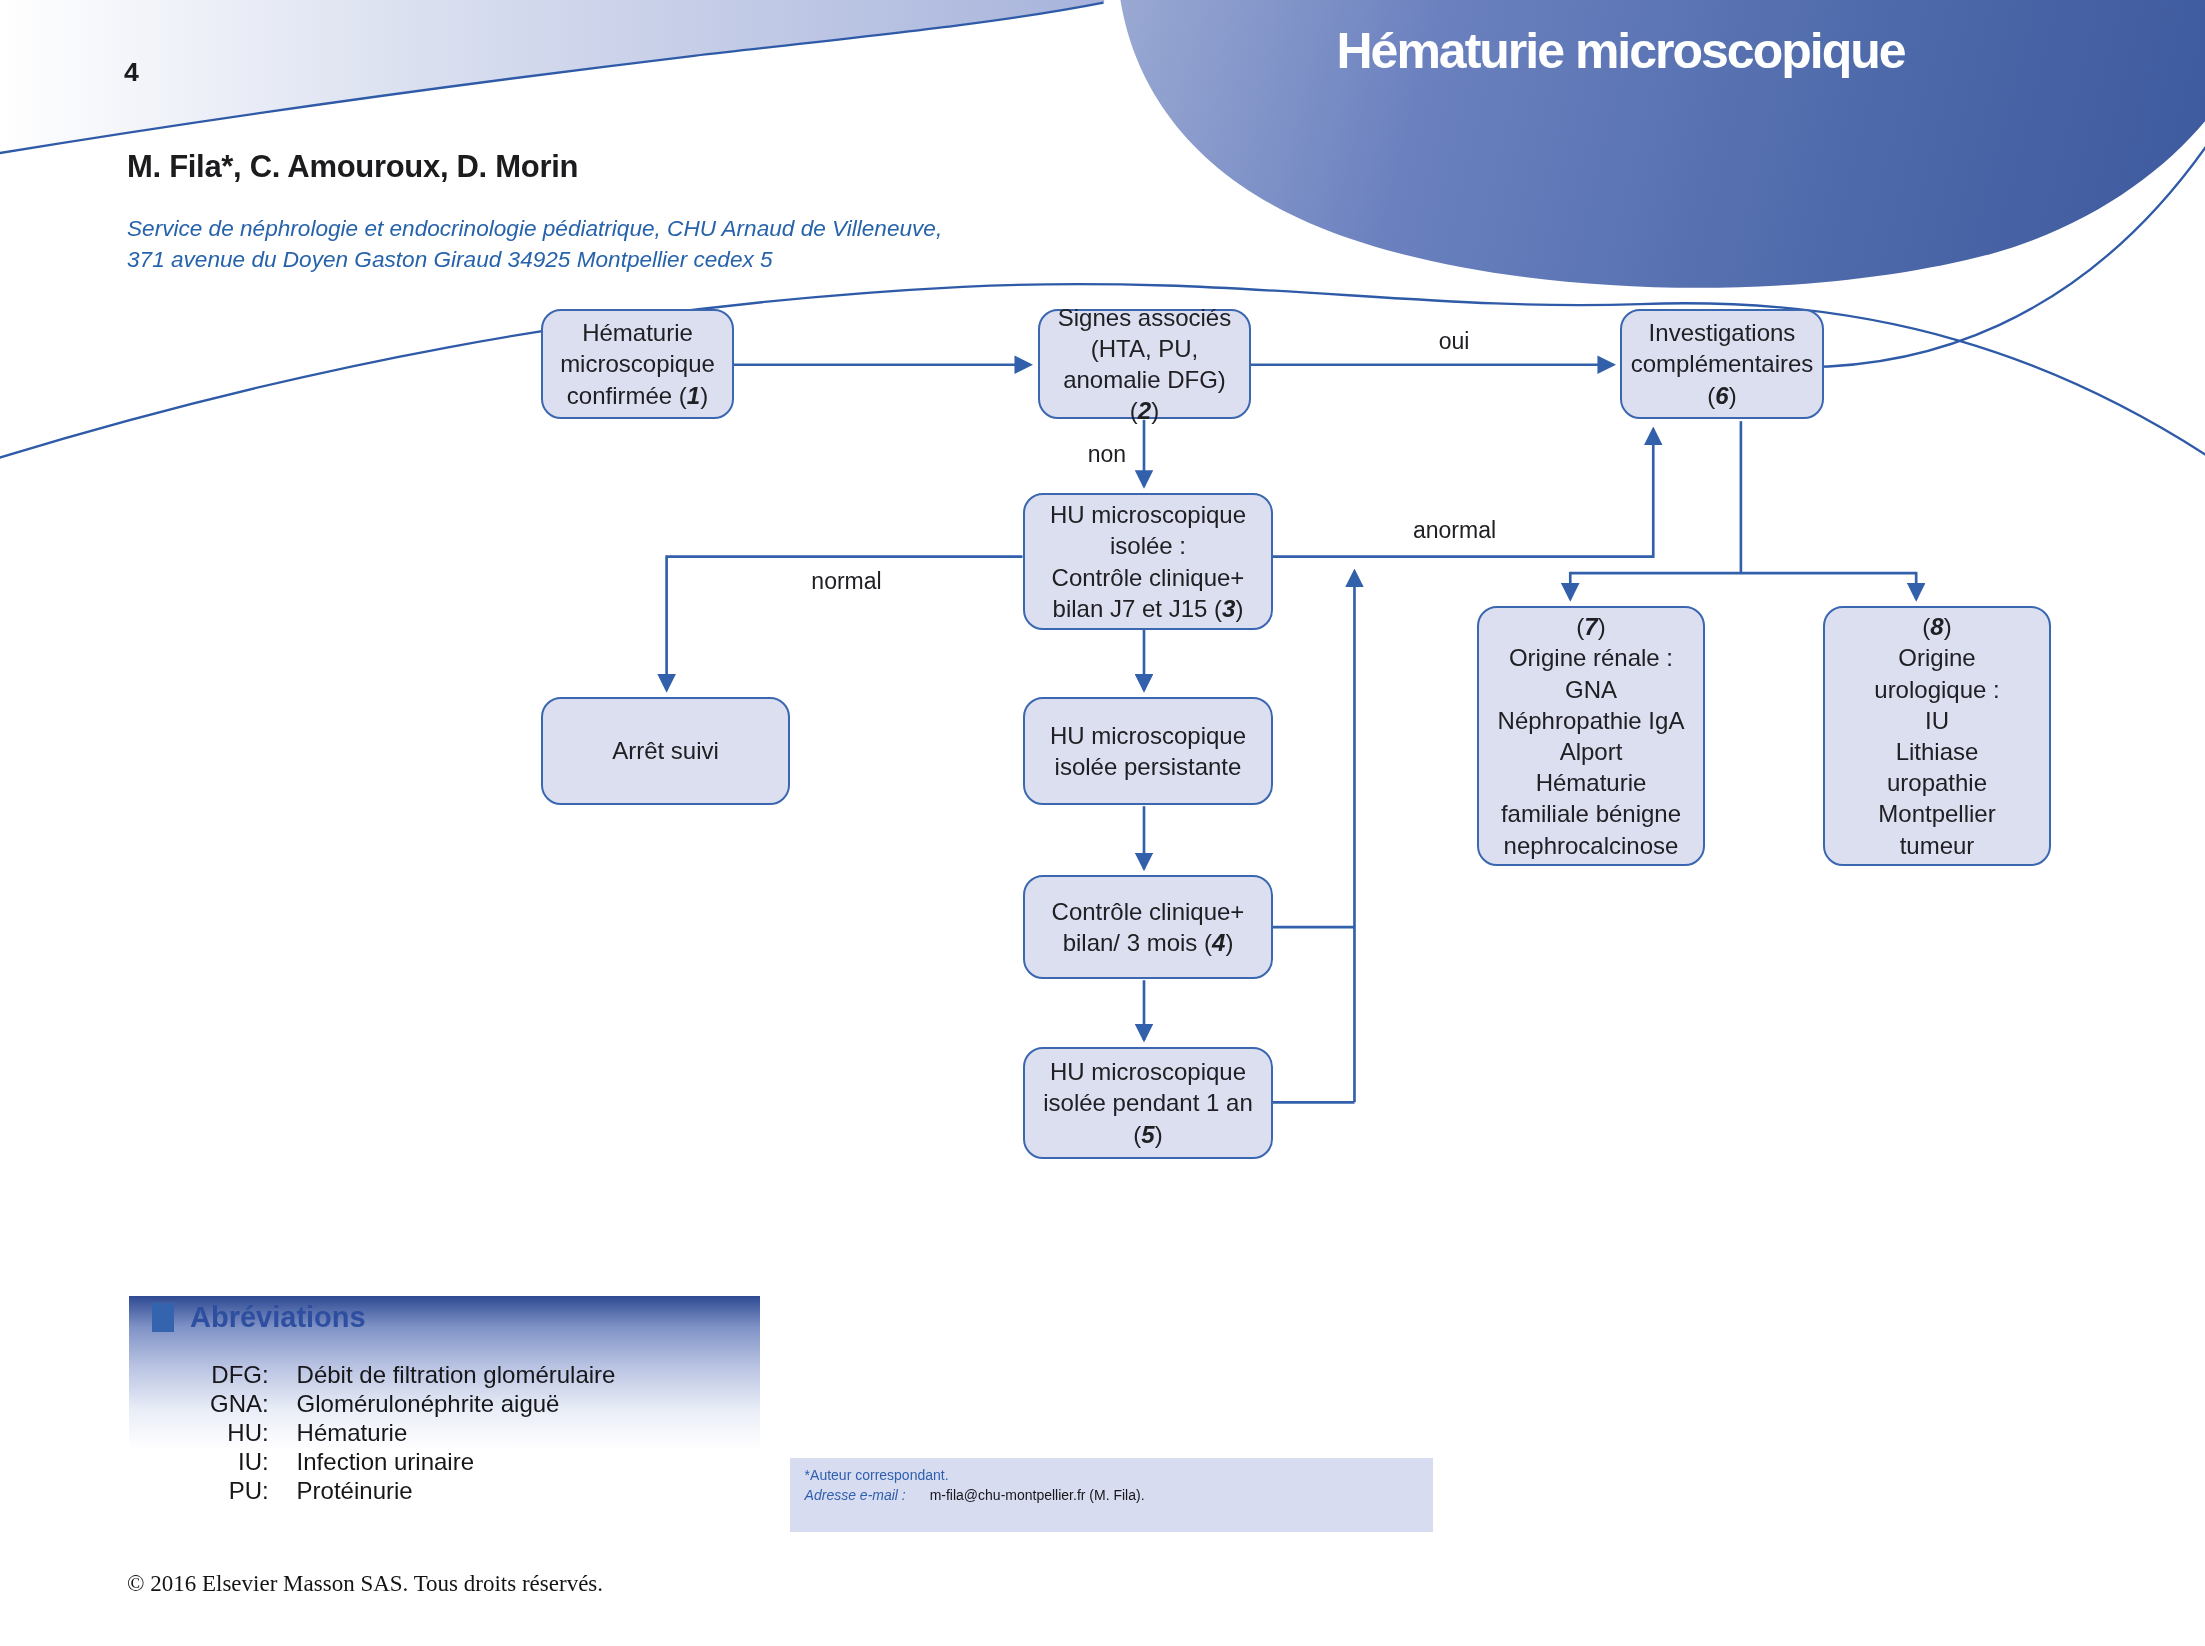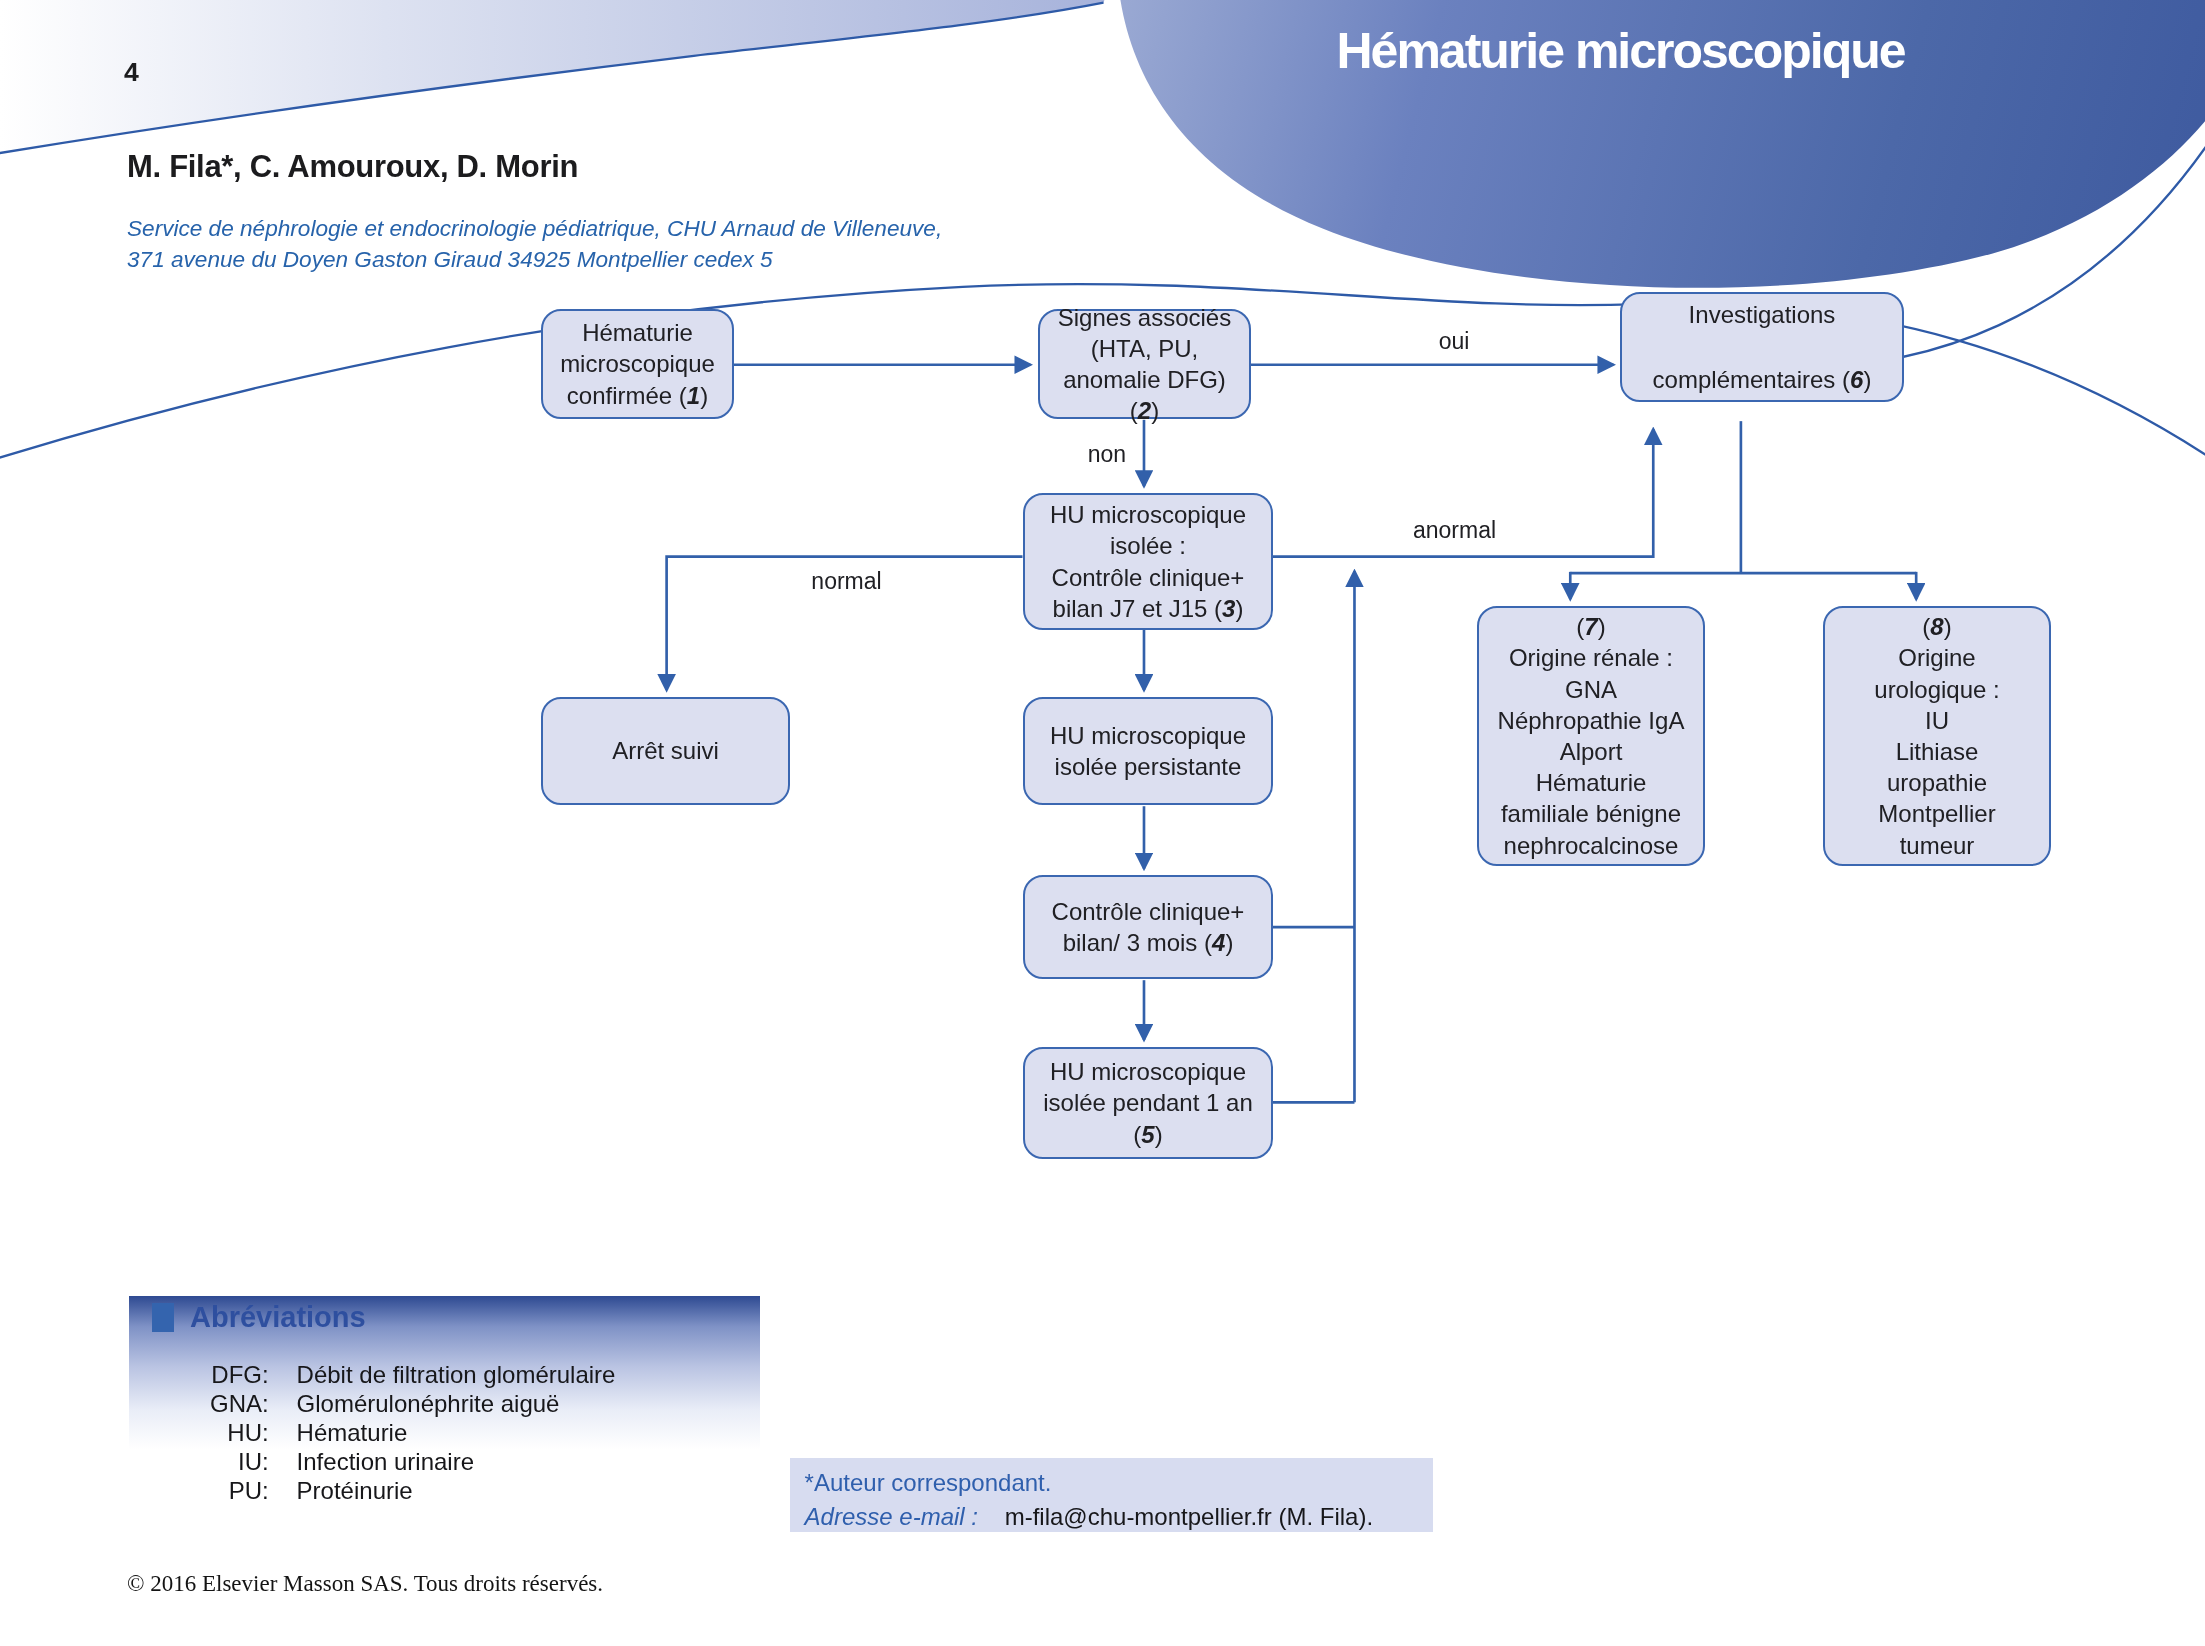--- a/index.html
+++ b/index.html
@@ -36,21 +36,21 @@
   .abbr-title{position:absolute;left:61px;top:5.3px;font-size:29px;font-weight:bold;color:#2e4f9f;text-align:right;}
   .abbr-list{position:absolute;left:0;top:64px;width:100%;}
   .ab-row{display:flex;font-size:24px;line-height:29px;color:#17171a;}
   .ab-term{width:133px;text-align:right;}
   .ab-sep{width:10.6px;text-align:left;}
   .ab-def{margin-left:24px;text-align:left;}
   
   .corr{
     position:absolute;left:790px;top:1458px;width:643px;height:74px;z-index:2;
     background:#d7dcf0;box-sizing:border-box;padding:8px 14.6px;
-    font-size:24px;line-height:1.4;color:#2f5fad;
+    font-size:14px;line-height:1.4;color:#2f5fad;
   }
   .corr .email-label{font-style:italic;color:#2f5fad;}
   .corr .email-value{color:#17171a;margin-left:20px;}
   .copyright{
     position:absolute;left:127px;top:1571px;z-index:2;
     font-family:"Liberation Serif",serif;font-size:23px;color:#141414;
   }
 </style>
 </head>
 <body>
@@ -128,21 +128,21 @@
   <div class="node" style="left:541px;top:309px;width:193px;height:110px;">
       <div>Hématurie</div>
       <div>microscopique</div>
       <div>confirmée (<b><i>1</i></b>)</div>
     </div>
   <div class="node" style="left:1038px;top:309px;width:213px;height:110px;">
       <div>Signes associés</div>
       <div>(HTA, PU,</div>
       <div>anomalie DFG) (<b><i>2</i></b>)</div>
     </div>
-  <div class="node" style="left:1620px;top:292px;width:284px;height:110px;justify-content:space-between;">
+  <div class="node" style="left:1620px;top:309px;width:204px;height:110px;">
       <div>Investigations</div>
       <div>complémentaires (<b><i>6</i></b>)</div>
     </div>
   <div class="node" style="left:1023px;top:493px;width:250px;height:137px;">
       <div>HU microscopique</div>
       <div>isolée :</div>
       <div>Contrôle clinique+</div>
       <div>bilan J7 et J15 (<b><i>3</i></b>)</div>
     </div>
   <div class="node" style="left:541px;top:697px;width:249px;height:108px;">

